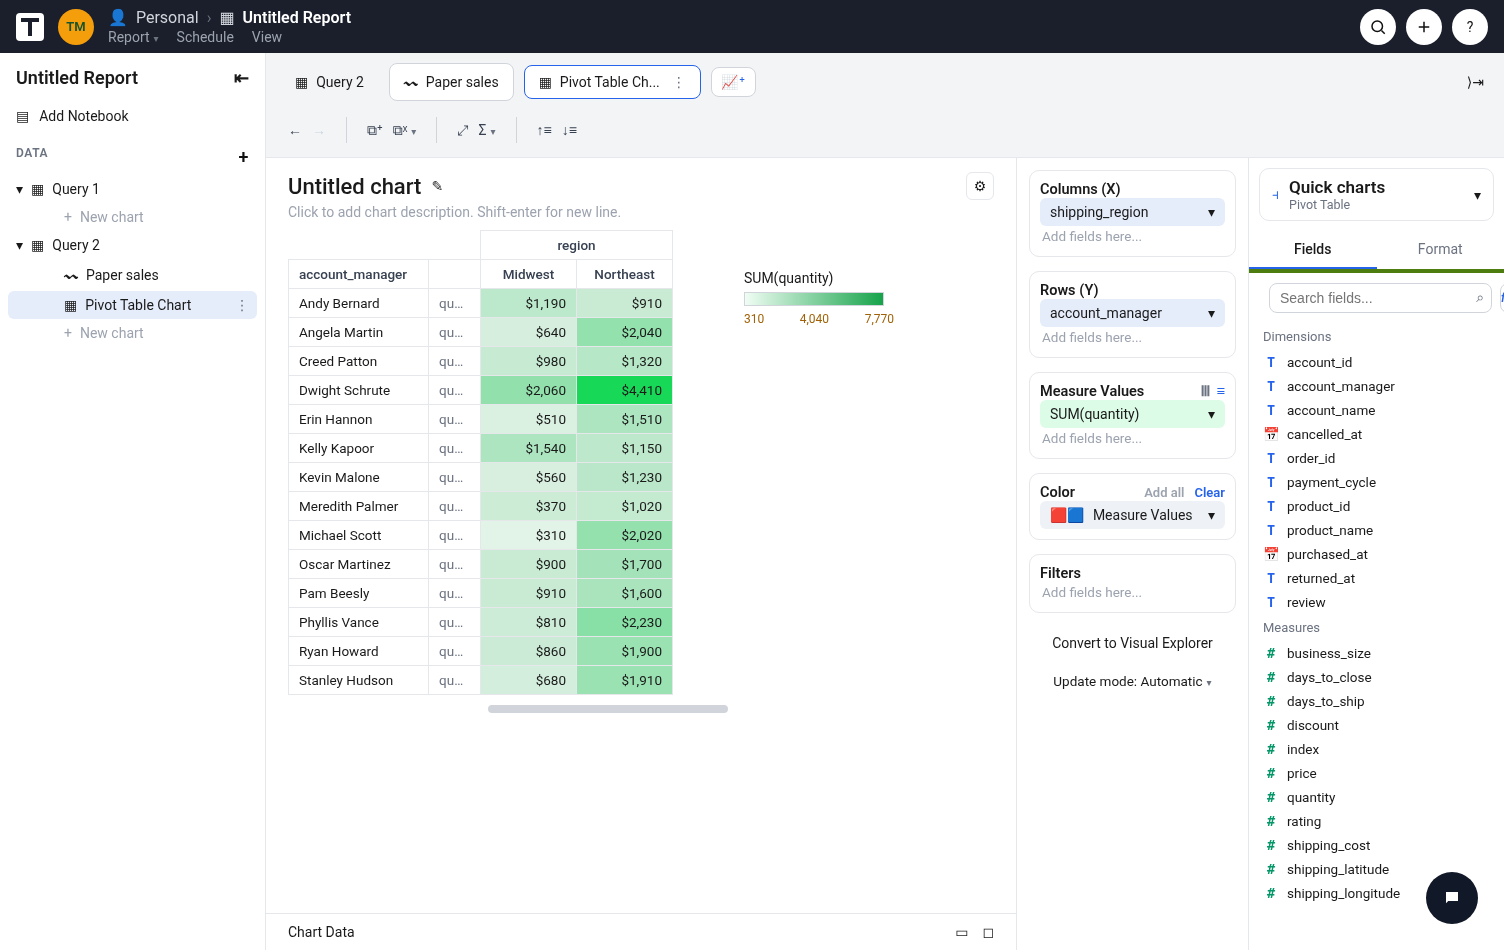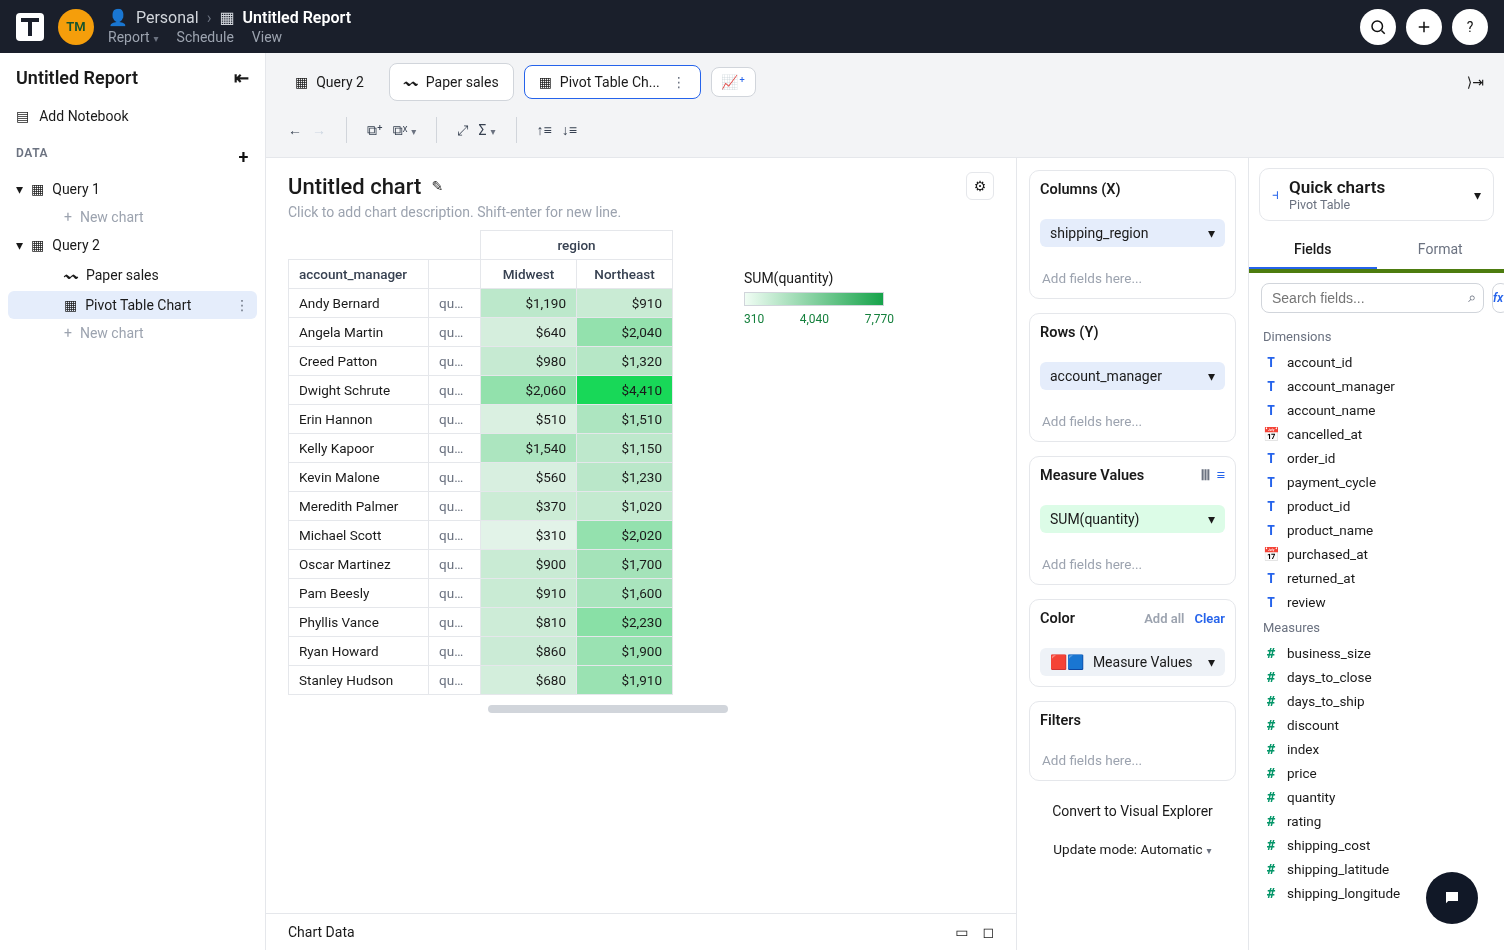--- a/index.html
+++ b/index.html
@@ -44,41 +44,41 @@
   .chart-body { flex:1; overflow:auto; padding:0 22px 10px 22px; display:flex; gap:16px;}
   table.pivot { border-collapse:collapse; font-size:13.5px; }
   table.pivot th, table.pivot td { border:1px solid #e5e7eb; padding:6px 10px; }
   table.pivot th { background:#fff; font-weight:500; color:#374151;}
   table.pivot .rowhdr { text-align:left; min-width:140px;}
   table.pivot .qcol { color:#6b7280; max-width:52px; overflow:hidden; text-overflow:ellipsis; white-space:nowrap;}
   table.pivot td.num { text-align:right; min-width:96px;}
   .legend { display:flex; flex-direction:column; gap:6px; padding-top:40px; min-width:150px;}
   .legend .lbl { font-size:14px; }
   .legend .grad { height:14px; width:140px; background:linear-gradient(to right,#f0fdf4,#16a34a); border:1px solid #d1d5db;}
-  .legend .ticks { display:flex; justify-content:space-between; font-size:12px; color:#15803d;}
+  .legend .ticks { display:flex; justify-content:space-between; font-size:12px; color:#a16207;}
   .chart-foot { border-top:1px solid #e5e7eb; padding:10px 22px; display:flex; align-items:center; gap:14px;}
   .config-pane { width:232px; padding:12px; display:flex; flex-direction:column; gap:14px; overflow:auto; background:#fff; border-right:1px solid #e5e7eb;}
-  .cfg-block { border:1px solid #e5e7eb; border-radius:10px; padding:10px; display:flex; flex-direction:column; gap:21px;}
+  .cfg-block { border:1px solid #e5e7eb; border-radius:10px; padding:10px; display:flex; flex-direction:column; gap:0;}
   .cfg-title { font-weight:600; font-size:14.5px; display:flex; justify-content:space-between; align-items:center;}
   .pill { background:#e5edfb; border-radius:6px; padding:6px 10px; display:flex; justify-content:space-between; align-items:center; font-size:14px;}
   .pill.green { background:#dcfce7; }
   .pill.soft { background:#eef2f7; }
   .hint { color:#9ca3af; font-size:13.5px; padding:2px 2px;}
   .link { color:#2563eb; font-size:13px; cursor:pointer;}
   .convert { text-align:center; padding:8px 0;}
   .fields-pane { width:255px; display:flex; flex-direction:column; background:#fff;}
   .qc-head { margin:10px; border:1px solid #e5e7eb; border-radius:10px; padding:8px 12px; display:flex; align-items:center; gap:10px;}
   .qc-head .txt { flex:1; }
   .qc-head .t1 { font-weight:600; font-size:17px;}
   .qc-head .t2 { font-size:12.5px; color:#6b7280;}
   .field-tabs { display:flex; border-bottom:4px solid #4d7c0f; }
   .field-tab { flex:1; text-align:center; padding:10px 0; color:#6b7280; cursor:pointer;}
   .field-tab.active { color:#1a1a1a; border-bottom:2px solid #2563eb; font-weight:500;}
   .search-row { display:flex; gap:8px; padding:10px 12px; }
-  .search-row input { flex:1; border:1px solid #d1d5db; border-radius:8px; padding:6px 30px 6px 10px; font-size:14px;}
+  .search-row input { flex:1; border:1px solid #d1d5db; border-radius:8px; padding:6px 30px 6px 10px; font-size:14px;margin-left:8px;}
   .fx { width:30px; height:30px; border:1px solid #d1d5db; border-radius:8px; display:flex; align-items:center; justify-content:center; font-size:12px; color:#2563eb; font-style:italic; font-weight:600;}
   .field-section { padding:6px 14px; color:#6b7280; font-size:13px;}
   .field-list { display:flex; flex-direction:column; }
   .field-item { display:flex; align-items:center; gap:8px; padding:4px 14px; font-size:13.5px; cursor:pointer;}
   .ticn { width:16px; text-align:center; font-family:ui-monospace,monospace; font-weight:600;}
   .ticn.t { color:#2563eb; }
   .ticn.d { color:#2563eb; }
   .ticn.n { color:#059669; }
   .float-chat { position:fixed; right:26px; bottom:26px; width:52px; height:52px; border-radius:50%; background:#111827; color:#fff; display:flex; align-items:center; justify-content:center;}
   .ic { width:18px; height:18px; }

